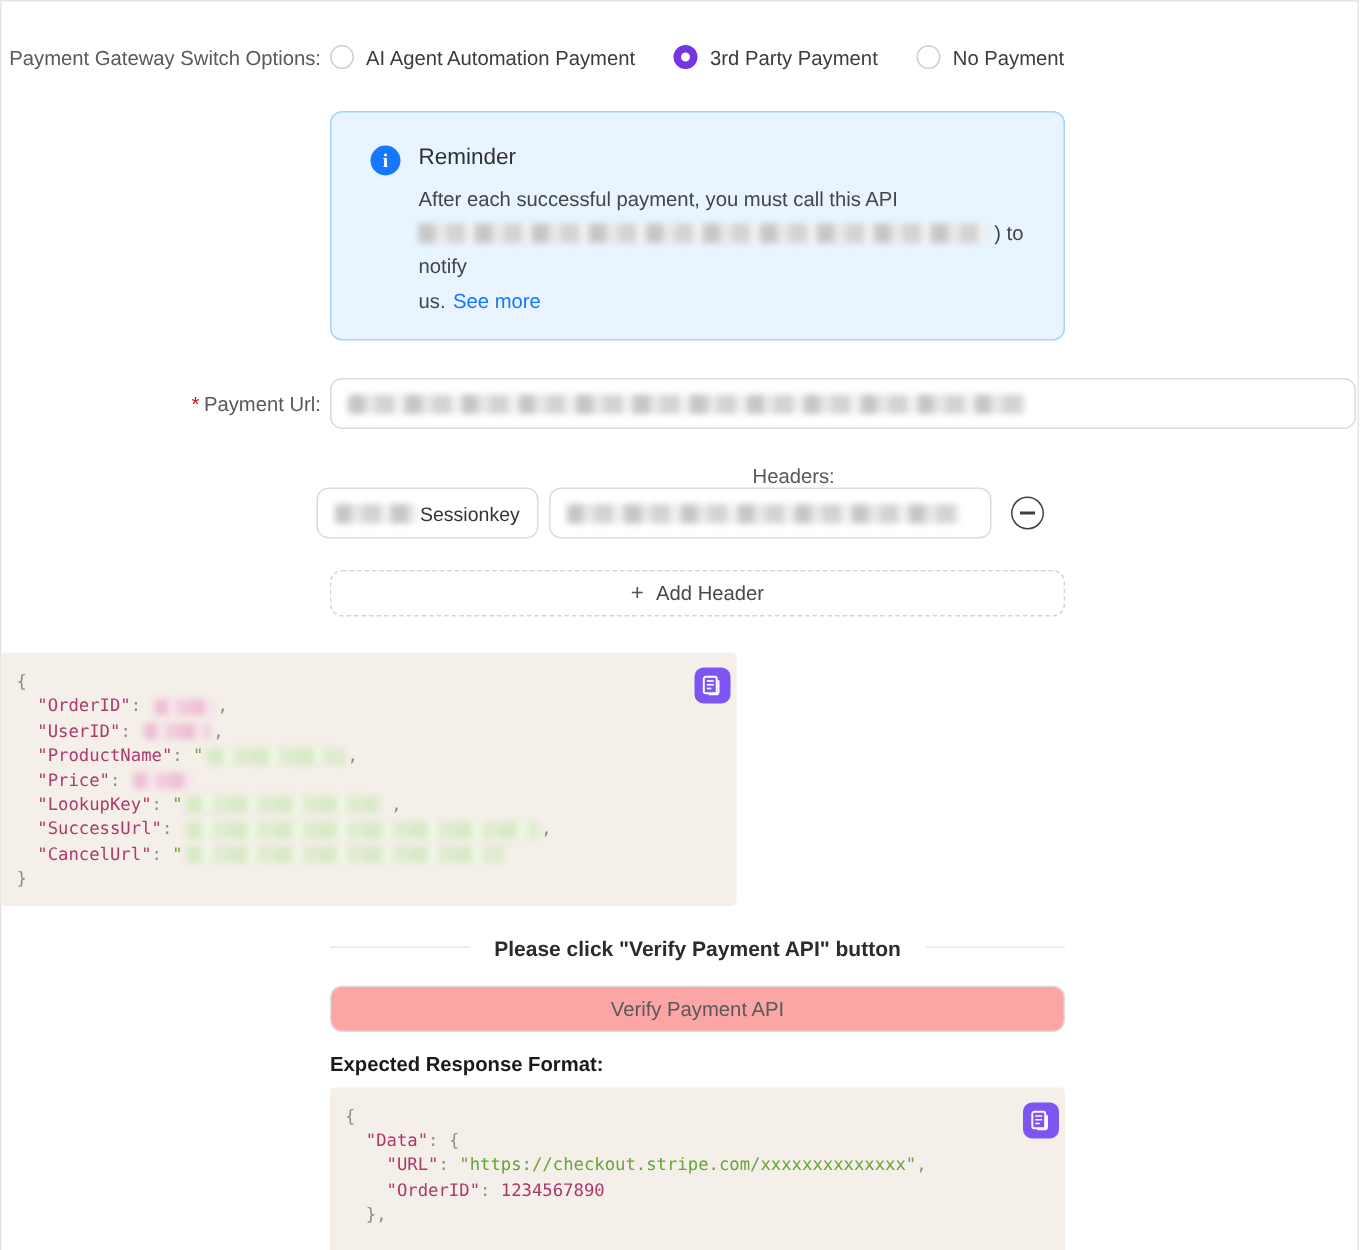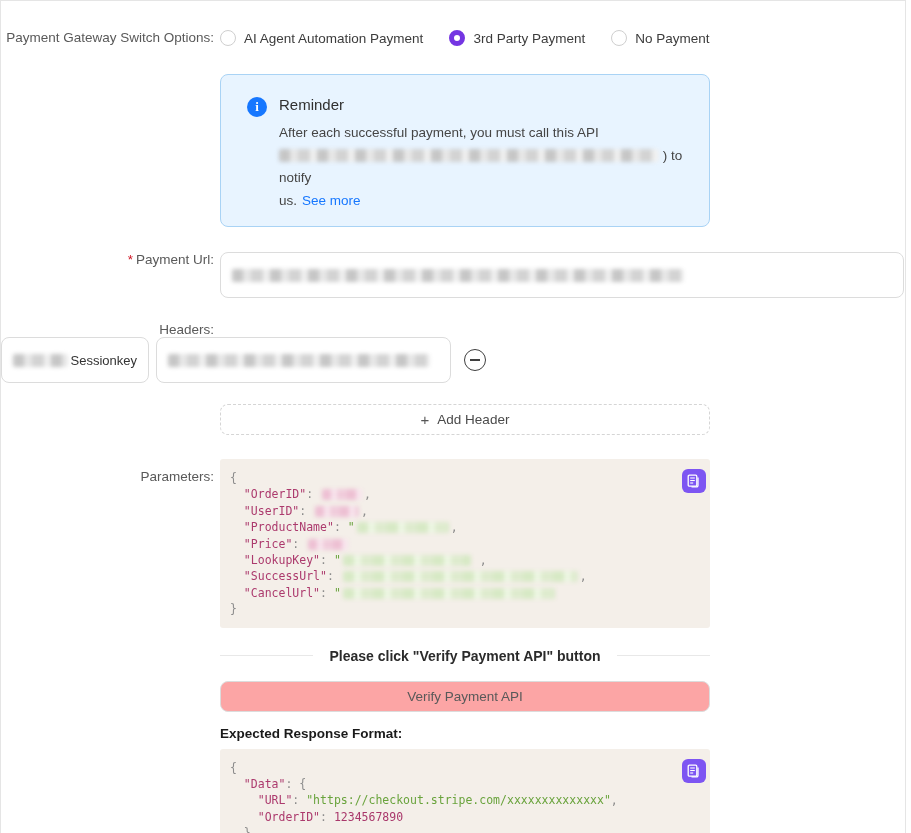--- a/index.html
+++ b/index.html
@@ -4,41 +4,41 @@
 <style>
   * { margin:0; padding:0; box-sizing:border-box; }
   html,body { width:911px; height:833px; overflow:hidden; background:#fff;
     font-family:"Liberation Sans","DejaVu Sans",sans-serif; }
   .card { position:absolute; left:0; top:0; width:906px; height:860px;
     background:#fff; border:1px solid #e5e5e5; }
   
   .hdr { height:51px; border-bottom:1px solid #ededed; display:flex; align-items:center; padding-left:24px; }
   .hdr h1 { font-size:19px; font-weight:700; color:#19213a; letter-spacing:.2px; }
   
-  .frow { display:flex; align-items:flex-start; }
+  .frow { display:flex; align-items:center; }
   .flabel { width:219px; padding-right:6px; text-align:right; font-size:13.5px; color:#595959; flex:none; }
   .req { color:#cf1322; margin-right:3px; }
   
   .radio-row { margin-top:29px; }
   .radios { display:flex; align-items:center; gap:26px; }
   .radio-opt { display:flex; align-items:center; gap:8px; cursor:pointer; }
   .radio-circ { width:16px; height:16px; border-radius:50%; border:1px solid #cfcfcf; background:#fff; flex:none; }
   .radio-circ.checked { border:5px solid #7435e2; }
   .radio-lbl { font-size:13.5px; color:#3c3c3c; }
   
   .alert { margin-top:28px; width:490px; background:#e8f4ff; border:1px solid #a9d3f5;
     border-radius:8px; padding:21px 24px 14px 26px; display:flex; gap:12px; }
   .info-icon { width:20px; height:20px; border-radius:50%; background:#1677ff; color:#fff;
     font-size:13px; font-weight:700; font-family:"Liberation Serif",serif;
     display:flex; align-items:center; justify-content:center; flex:none; margin-top:1px; }
   .alert-title { font-size:15px; color:#303030; margin-bottom:9px; }
   .alert-body { font-size:13.5px; color:#454545; line-height:22.5px; }
   .alert a { color:#1677ff; text-decoration:none; margin-left:5px; }
   
-  .inputbox { height:46px; border:1px solid #dcdcdc; border-radius:8px; background:#fff;
+  .inputbox { height:34px; border:1px solid #dcdcdc; border-radius:8px; background:#fff;
     display:flex; align-items:center; padding:0 11px; font-size:13px; color:#333; }
   .payrow { margin-top:25px; }
   .wide-input { width:684px; }
   .hdrrow { margin-top:24px;flex-direction:column; }
   .hk-input { width:148px; }
   .hv-input { width:295px; margin-left:7px; }
   .minus-circle { width:22px; height:22px; border:1.6px solid #3f3f3f; border-radius:50%;
     position:relative; margin-left:13px; cursor:pointer; flex:none; }
   .minus-circle::after { content:""; position:absolute; left:5px; right:5px; top:50%;
     margin-top:-1px; height:1.7px; background:#3f3f3f; }
@@ -142,21 +142,20 @@
 
   <div class="frow addrow">
     <div class="flabel"></div>
     <button class="add-btn">
       <span class="plus">+</span>
       <span>Add Header</span>
     </button>
   </div>
 
   <div class="frow paramrow">
-    <div class="flabel">Parameters:</div>
     <div class="codeblock">
       <button class="copy-btn">
         <svg width="14" height="14" viewBox="0 0 14 14">
           <rect x="1.2" y="1.2" width="8.6" height="11" rx="1.2" fill="none" stroke="#fff" stroke-width="1.3"></rect>
           <path d="M11 3.5 v8 a1.4 1.4 0 0 1 -1.4 1.4 H4.5" fill="none" stroke="#fff" stroke-width="1.3"></path>
           <line x1="3.2" y1="4" x2="7.8" y2="4" stroke="#fff" stroke-width="1.1"></line>
           <line x1="3.2" y1="6.5" x2="7.8" y2="6.5" stroke="#fff" stroke-width="1.1"></line>
           <line x1="3.2" y1="9" x2="6.2" y2="9" stroke="#fff" stroke-width="1.1"></line>
         </svg>
       </button>

